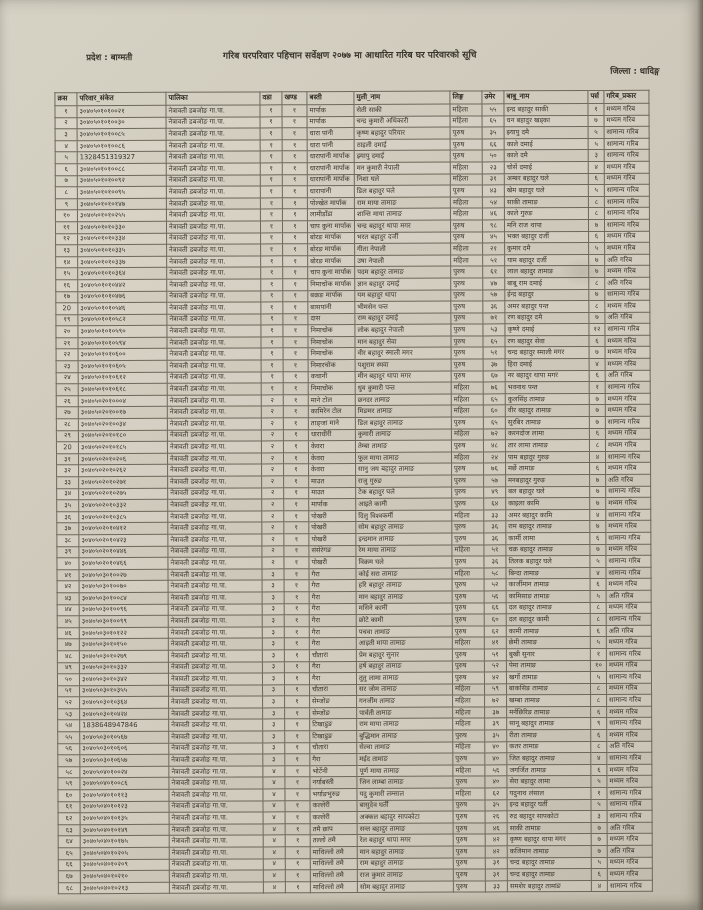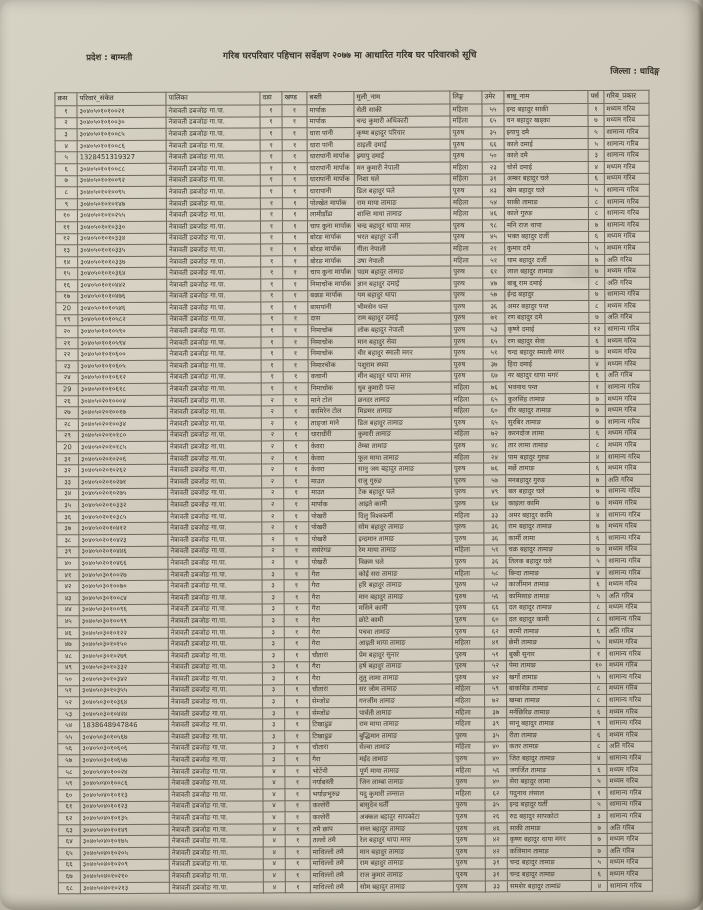--- a/index.html
+++ b/index.html
@@ -6,35 +6,34 @@
   body{
     width:703px;height:910px;overflow:hidden;
     font-family:"DejaVu Sans","Liberation Sans",sans-serif;
     background:#b9b4a6;
   }
   .sheet{
     position:absolute;left:0;top:0;width:703px;height:910px;
     background:linear-gradient(135deg,#d6d2c4 0%,#cfcabc 40%,#c9c4b5 75%,#bfbaab 100%);
     box-shadow:inset -8px 0 14px rgba(90,85,70,.45), inset 0 -6px 10px rgba(90,85,70,.3), inset 0 4px 8px rgba(255,255,255,.25);
     color:#35322a;
-    border-radius:14px;
   }
   .tilt{position:absolute;left:0;top:0;width:703px;height:910px;transform:rotate(-0.25deg);transform-origin:50% 50%;}
   .doc-header{position:absolute;top:46px;left:0;width:703px;height:20px;font-size:8.5px;font-weight:bold;color:#3a362c;}
   .hdr-left{position:absolute;left:88px;top:4px;}
   .hdr-center{position:absolute;left:150px;right:150px;top:2px;text-align:center;font-size:9px;}
   .hdr-right{position:absolute;right:42px;top:20px;}
   .table-wrap{position:absolute;left:56px;top:91px;width:594px;}
   table{border-collapse:collapse;table-layout:fixed;width:594px;background:transparent;}
   th,td{
     border:0.6px solid #6e695a;
     padding:0 2px;height:10.6px;overflow:hidden;white-space:nowrap;
     font-size:6.7px;line-height:1.05;color:#3b372c;text-align:left;vertical-align:middle;
   }
-  th{font-weight:normal;height:12px;font-size:6.9px;color:#2f2c24;border-bottom-width:1px;}
+  th{font-weight:bold;height:12px;font-size:6.9px;color:#2f2c24;border-bottom-width:1px;}
   
   col.c-sn{width:22px}col.c-code{width:89px}col.c-palika{width:94px}
   col.c-ward{width:22px}col.c-khanda{width:25px}col.c-basti{width:47px}
   col.c-name{width:96px}col.c-gender{width:32px}col.c-age{width:22px}
   col.c-father{width:84px}col.c-pers{width:16px}col.c-type{width:45px}
   td:nth-child(1),td:nth-child(4),td:nth-child(5),td:nth-child(9),td:nth-child(11){text-align:center;}
   tbody tr:nth-child(even) td{background:rgba(255,250,238,.12);}
   
   .smudge{position:absolute;left:560px;top:258px;width:46px;height:30px;border-radius:50%;
     background:radial-gradient(ellipse at center,rgba(120,110,95,.18),rgba(120,110,95,0) 70%);}
@@ -415,21 +414,21 @@
               <td>१</td>
               <td>कचानी</td>
               <td>मीन बहादुर थापा मगर</td>
               <td>पुरुष</td>
               <td>६७</td>
               <td>नर बहादुर थापा मगर</td>
               <td>६</td>
               <td>अति गरिब</td>
             </tr>
             <tr>
-              <td>29</td>
+              <td>२५</td>
               <td>३०४०५०१०१०६१८</td>
               <td>नेत्रावती डबजोङ गा.पा.</td>
               <td>१</td>
               <td>१</td>
               <td>निमाचोक</td>
               <td>धुव कुमारी पन्त</td>
               <td>महिला</td>
               <td>७६</td>
               <td>भवनाथ पन्त</td>
               <td>१</td>

